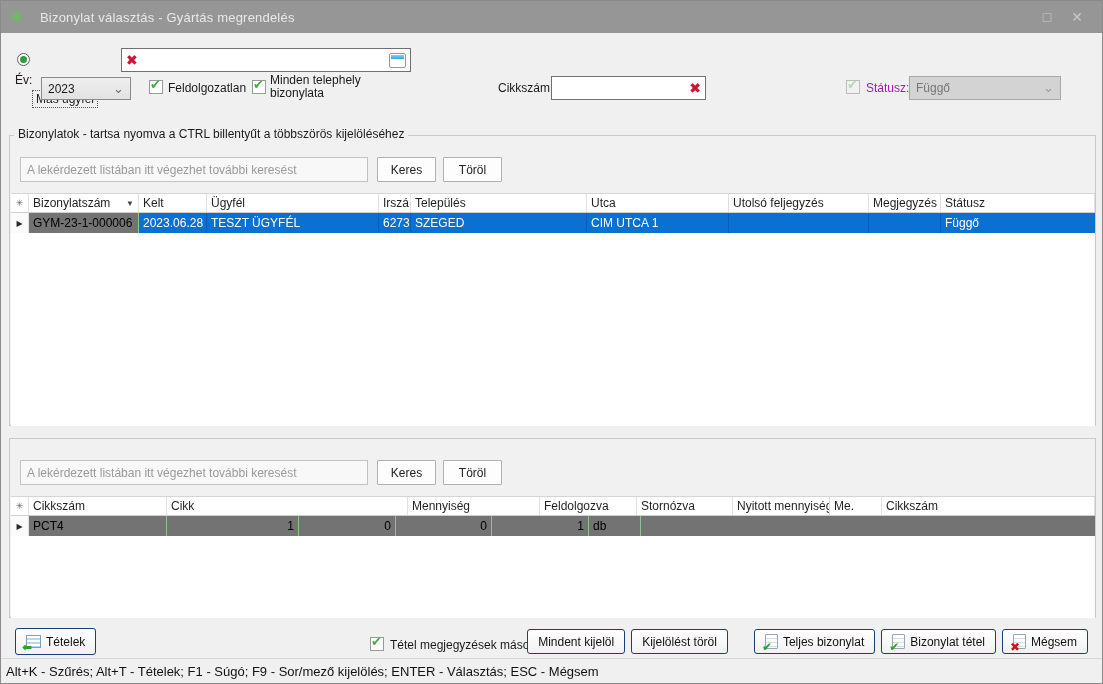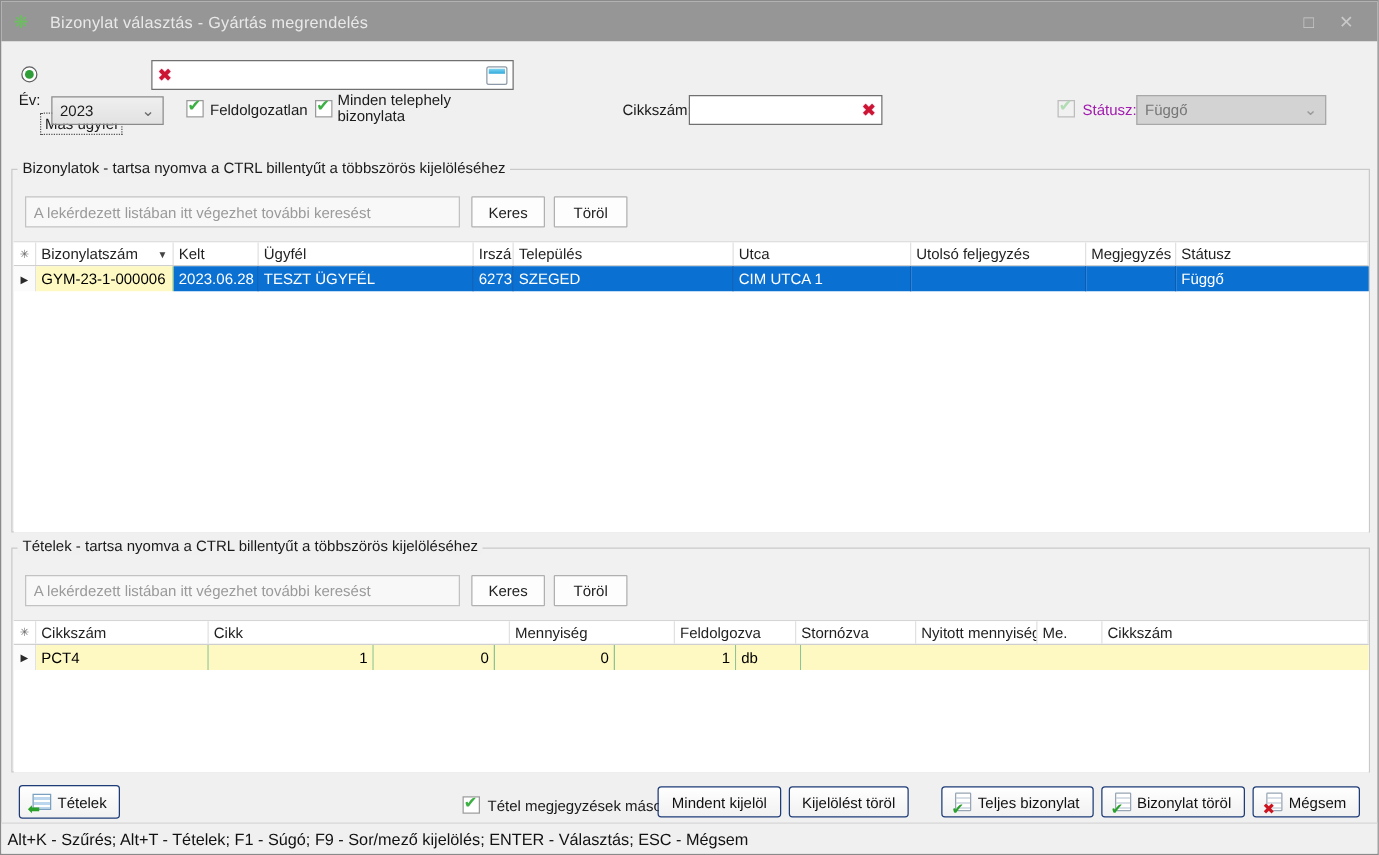--- a/index.html
+++ b/index.html
@@ -58,21 +58,21 @@
   .grid-header { display:flex; height:19px; border-bottom:1px solid #cfcfcf; background:#fff; }
   .gh-cell { display:flex; align-items:center; padding:0 4px; border-right:1px solid #e1e1e1;
     white-space:nowrap; overflow:hidden; color:#1f1f1f; }
   .grid-row { display:flex; height:20px; }
   .gr-cell { display:flex; align-items:center; padding:0 4px; white-space:nowrap; overflow:hidden; }
   .ind { justify-content:center; padding:0; }
   .sort-icon { margin-left:auto; font-size:8px; color:#444; padding-left:4px; }
   .ast { font-size:9px; color:#666; justify-content:center; padding:0; }
   .row-arrow { font-size:8px; color:#2a2a2a; }
   .cell-ind { background:#fbfbfb; border-right:1px solid #e1e1e1; }
-  .cell-green { background:#fef9c3; color:#000; border-right:1px solid #8fc490; }
+  .cell-green { background:#737373; color:#000; border-right:1px solid #8fc490; }
   .cell-sel { background:#0a70d2; color:#fff; border-right:1px solid #0b5cb4; }
   .cell-sel:last-child, .cell-green:last-child { border-right:none; }
   .num { justify-content:flex-end; }
   
   .g1c0{width:18px;flex:none}.g1c1{width:110px;flex:none}.g1c2{width:68px;flex:none}
   .g1c3{width:172px;flex:none}.g1c4{width:32px;flex:none}.g1c5{width:176px;flex:none}
   .g1c6{width:142px;flex:none}.g1c7{width:140px;flex:none}.g1c8{width:72px;flex:none}
   .g1c9{flex:1}
   
   .g2c0{width:18px;flex:none}.g2c1{width:138px;flex:none}.g2c2{width:241px;flex:none}
@@ -183,21 +183,20 @@
         <div class="gr-cell cell-sel g1c5">SZEGED</div>
         <div class="gr-cell cell-sel g1c6">CIM UTCA 1</div>
         <div class="gr-cell cell-sel g1c7"></div>
         <div class="gr-cell cell-sel g1c8"></div>
         <div class="gr-cell cell-sel g1c9">Függő</div>
       </div>
     </div>
   </div>
 
   <div class="groupbox group2">
-    <span class="group-label">Tételek - tartsa nyomva a CTRL billentyűt a többszörös kijelöléséhez</span>
     <input class="search-input" placeholder="A lekérdezett listában itt végezhet további keresést" style="">
     <button class="sbtn keres">Keres</button>
     <button class="sbtn torol">Töröl</button>
 
     <div class="grid grid2">
       <div class="grid-header">
         <div class="gh-cell ast g2c0">✳</div>
         <div class="gh-cell g2c1">Cikkszám</div>
         <div class="gh-cell g2c2">Cikk</div>
         <div class="gh-cell g2c3">Mennyiség</div>
@@ -241,21 +240,21 @@
     <button class="navy-btn">
       <span class="doc-icon">
           <span class="mark green">✔</span>
         </span>
       <span>Teljes bizonylat</span>
     </button>
     <button class="navy-btn">
       <span class="doc-icon">
           <span class="mark green">✔</span>
         </span>
-      <span>Bizonylat töröl</span>
+      <span>Bizonylat tétel</span>
     </button>
     <button class="navy-btn">
       <span class="doc-icon">
           <span class="mark red">✖</span>
         </span>
       <span>Mégsem</span>
     </button>
   </div>
 
   <div class="statusbar">

